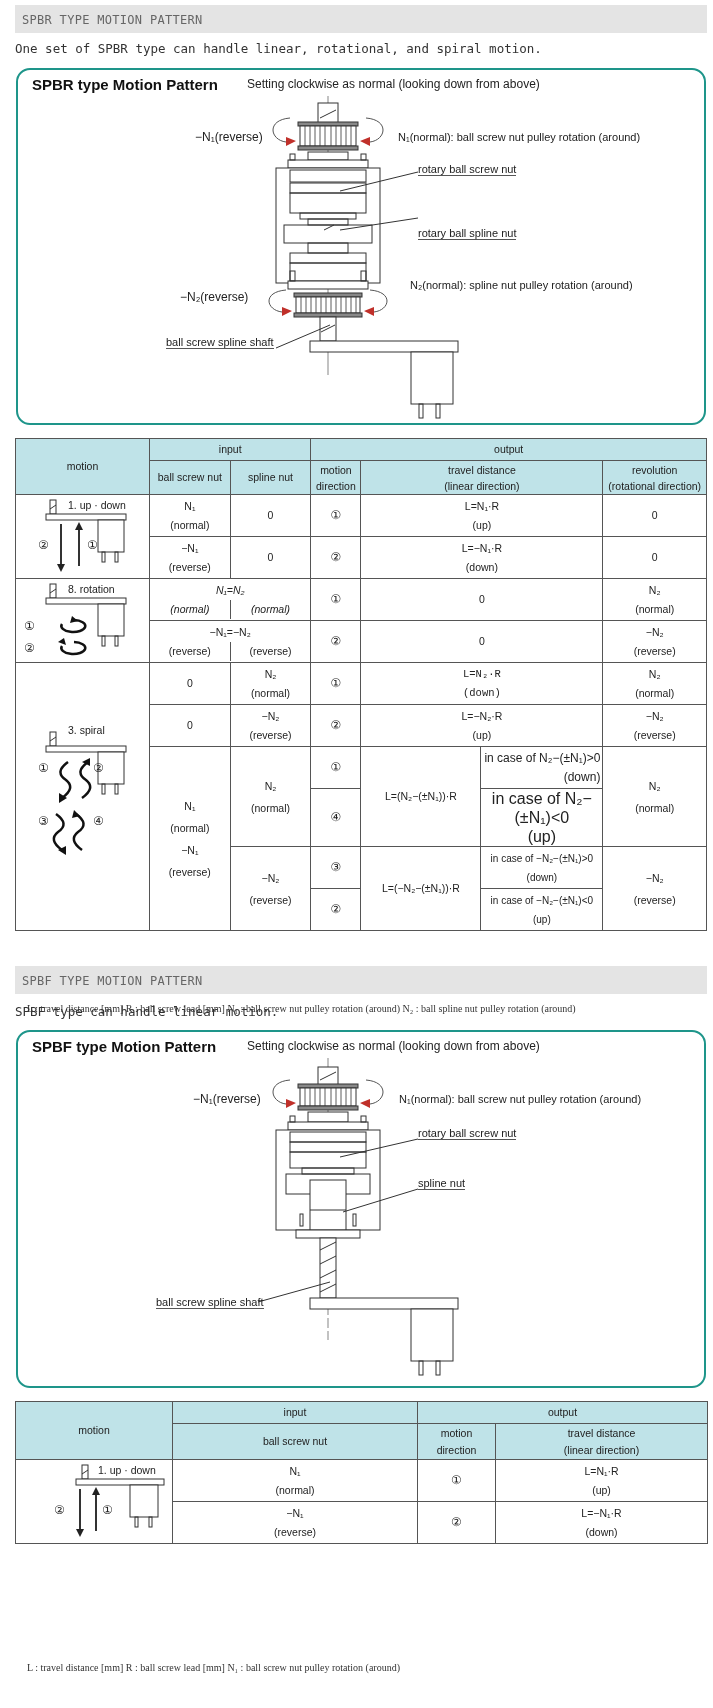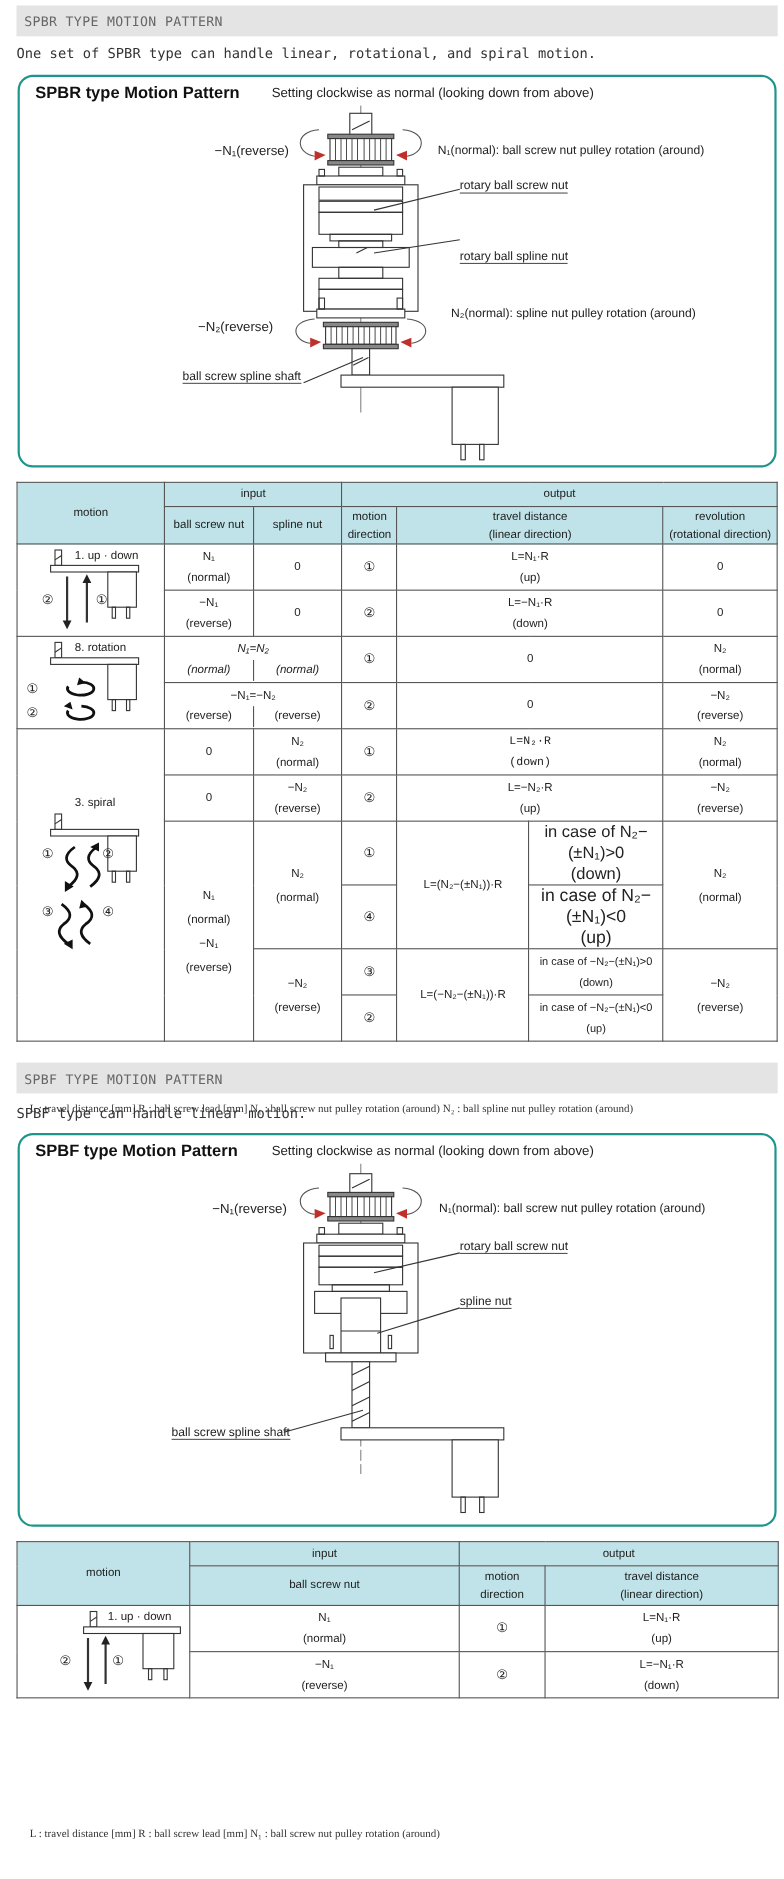--- a/index.html
+++ b/index.html
@@ -273,21 +273,21 @@
     <td colspan="2" style="line-height:19px;"><span>L=−N₂·R</span><br><span>(up)</span></td>
     <td style="line-height:19px;"><span>−N₂</span><br><span>(reverse)</span></td>
   </tr>
   <tr style="height:42px;">
     <td rowspan="4" style="line-height:22px;">
       <span>N₁</span><br><span>(normal)</span><br><span>−N₁</span><br><span>(reverse)</span>
     </td>
     <td rowspan="2" style="line-height:22px;"><span>N₂</span><br><span>(normal)</span></td>
     <td class="circ">①</td>
     <td rowspan="2" style="font-size:10.5px;">L=(N₂−(±N₁))·R</td>
-    <td style="line-height:19px; font-size:15px;"><span>in case of N₂−(±N₁)&gt;0</span><br><span>(down)</span></td>
+    <td style="line-height:19px; font-size:12px;text-align:right;"><span>in case of N₂−(±N₁)&gt;0</span><br><span>(down)</span></td>
     <td rowspan="2" style="line-height:22px;"><span>N₂</span><br><span>(normal)</span></td>
   </tr>
   <tr style="height:42px;">
     <td class="circ">④</td>
     <td style="line-height:19px; font-size:16px;margin-top:44px;"><span>in case of N₂−(±N₁)&lt;0</span><br><span>(up)</span></td>
   </tr>
   <tr class="top-border" style="height:42px;">
     <td rowspan="2" style="line-height:22px;"><span>−N₂</span><br><span>(reverse)</span></td>
     <td class="circ">③</td>
     <td rowspan="2" style="font-size:10.5px;">L=(−N₂−(±N₁))·R</td>

